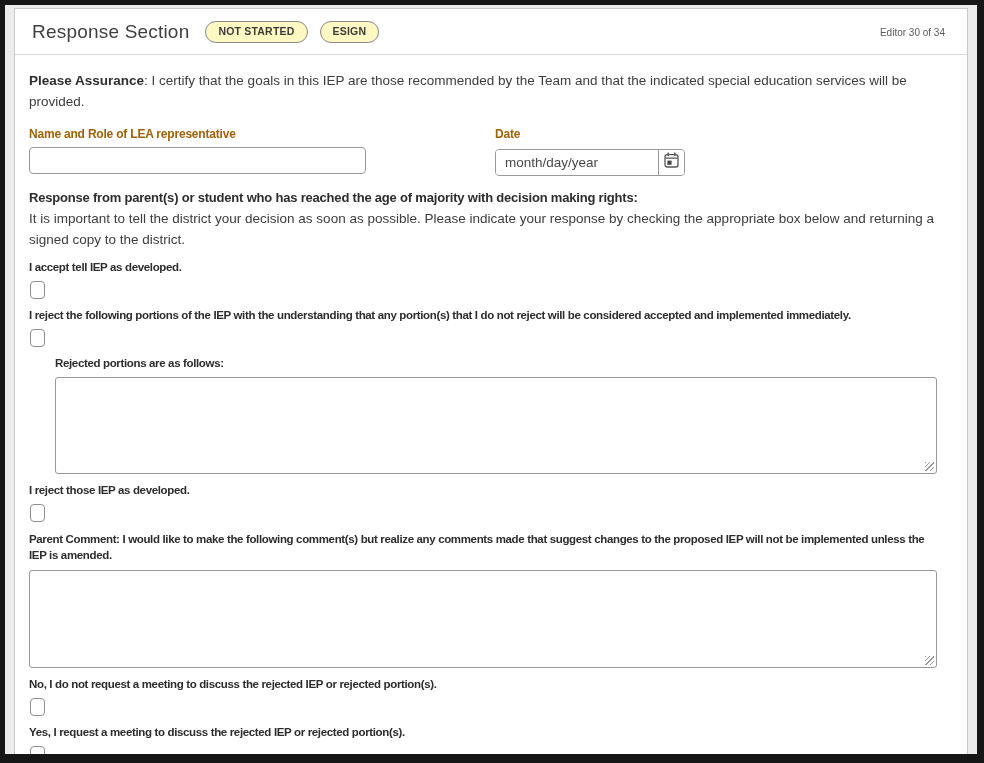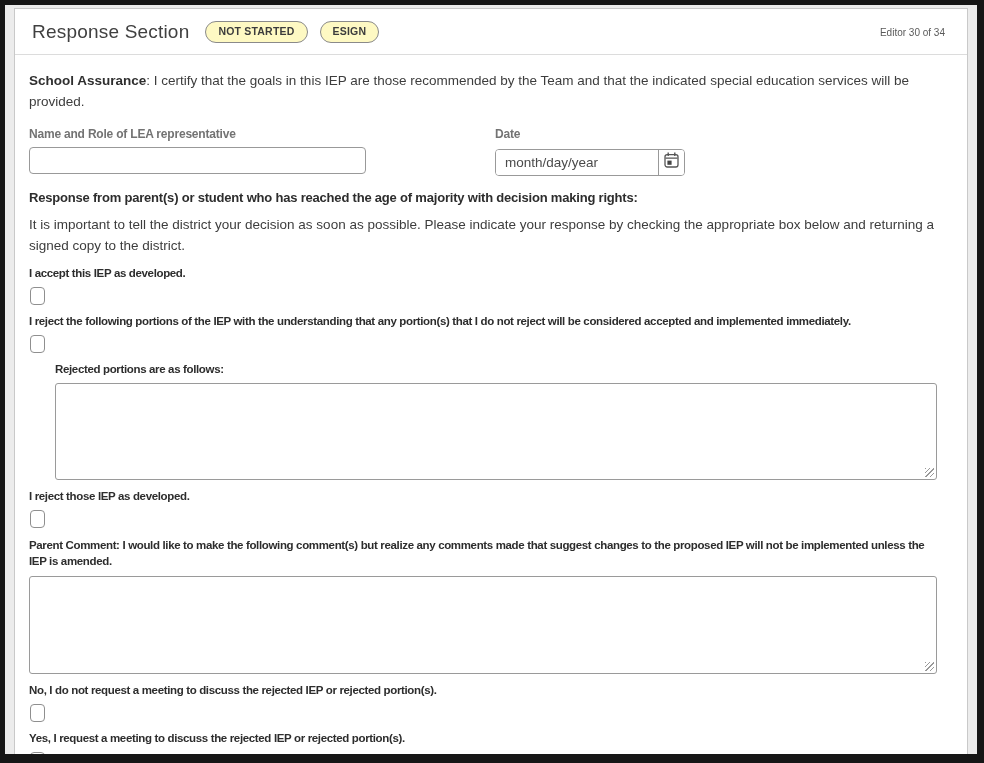--- a/index.html
+++ b/index.html
@@ -43,21 +43,21 @@
   .body {
     padding:16px 30px 0 14px;
     overflow:hidden;
   }
   .para { font-size:13.5px; color:#3d3d3d; line-height:1.55; }
   .para b { color:#2f2f2f; }
 
   .fields-row { display:flex; margin-top:14px; }
   .field-col-lea { width:337px; margin-right:129px; }
   .field-label {
-    font-size:12px; font-weight:700; color:#737373;
+    font-size:12px; font-weight:700; color:#a16207;
     letter-spacing:-0.2px; margin-bottom:6px; display:block;
   }
   .text-input {
     width:337px; height:27px;
     border:1px solid #999; border-radius:4px;
     font-family:"Liberation Sans", sans-serif; font-size:13px; color:#333;
     padding:0 8px; outline:none; background:#fff;
   }
   .date-wrap {
     display:flex; align-items:stretch; width:190px; height:27px;
@@ -71,21 +71,21 @@
   .date-input::placeholder { color:#4a4a4a; opacity:1; }
   .date-btn {
     width:26px; display:flex; align-items:center; justify-content:center;
     border-left:1px solid #999; background:#fff; cursor:pointer;
   }
 
   .section-heading {
     font-size:13px; font-weight:700; color:#2d2d2d;
     letter-spacing:-0.2px; margin-top:13px; line-height:1.4;
   }
-  .section-body { font-size:13.5px; color:#3d3d3d; line-height:1.55; margin-top:8px; }
+  .section-body { font-size:13.5px; color:#3d3d3d; line-height:1.55; margin-top:2px; }
 
   .opt-label {
     font-size:11.5px; font-weight:700; color:#2d2d2d;
     letter-spacing:-0.35px; line-height:1.3; display:block;
     white-space:nowrap;
   }
   .opt-label.wrap { white-space:normal; max-width:900px; line-height:1.45; }
   .opt { margin-top:9px; }
   .checkbox {
     width:15px; height:18px; margin-top:6px; margin-left:1px;
@@ -120,21 +120,21 @@
       <div class="title">Response Section</div>
       <div class="badges">
         <div class="badge">NOT STARTED</div>
         <div class="badge">ESIGN</div>
       </div>
       <div class="editor-pos">Editor 30 of 34</div>
     </div>
 
     <div class="body">
 
-      <div class="para"><b>School Assurance</b><span>: I certify that the goals in this IEP are those recommended by the Team and that the indicated special education services will be provided.</span></div>
+      <div class="para"><b>Please Assurance</b><span>: I certify that the goals in this IEP are those recommended by the Team and that the indicated special education services will be provided.</span></div>
 
       <div class="fields-row">
         <div class="field-col-lea">
           <span class="field-label">Name and Role of LEA representative</span>
           <input class="text-input" type="text" value="" style="">
         </div>
         <div class="field-col-date">
           <span class="field-label">Date</span>
           <div class="date-wrap">
             <input class="date-input" type="text" placeholder="month/day/year" style="">
@@ -150,21 +150,21 @@
               </span>
             </div>
           </div>
         </div>
       </div>
 
       <div class="section-heading">Response from parent(s) or student who has reached the age of majority with decision making rights:</div>
       <div class="section-body">It is important to tell the district your decision as soon as possible. Please indicate your response by checking the appropriate box below and returning a signed copy to the district.</div>
 
       <div class="opt">
-        <span class="opt-label">I accept this IEP as developed.</span>
+        <span class="opt-label">I accept tell IEP as developed.</span>
         <div class="checkbox"></div>
       </div>
 
       <div class="opt">
         <span class="opt-label">I reject the following portions of the IEP with the understanding that any portion(s) that I do not reject will be considered accepted and implemented immediately.</span>
         <div class="checkbox"></div>
       </div>
 
       <div class="indent-block">
         <span class="opt-label">Rejected portions are as follows:</span>

